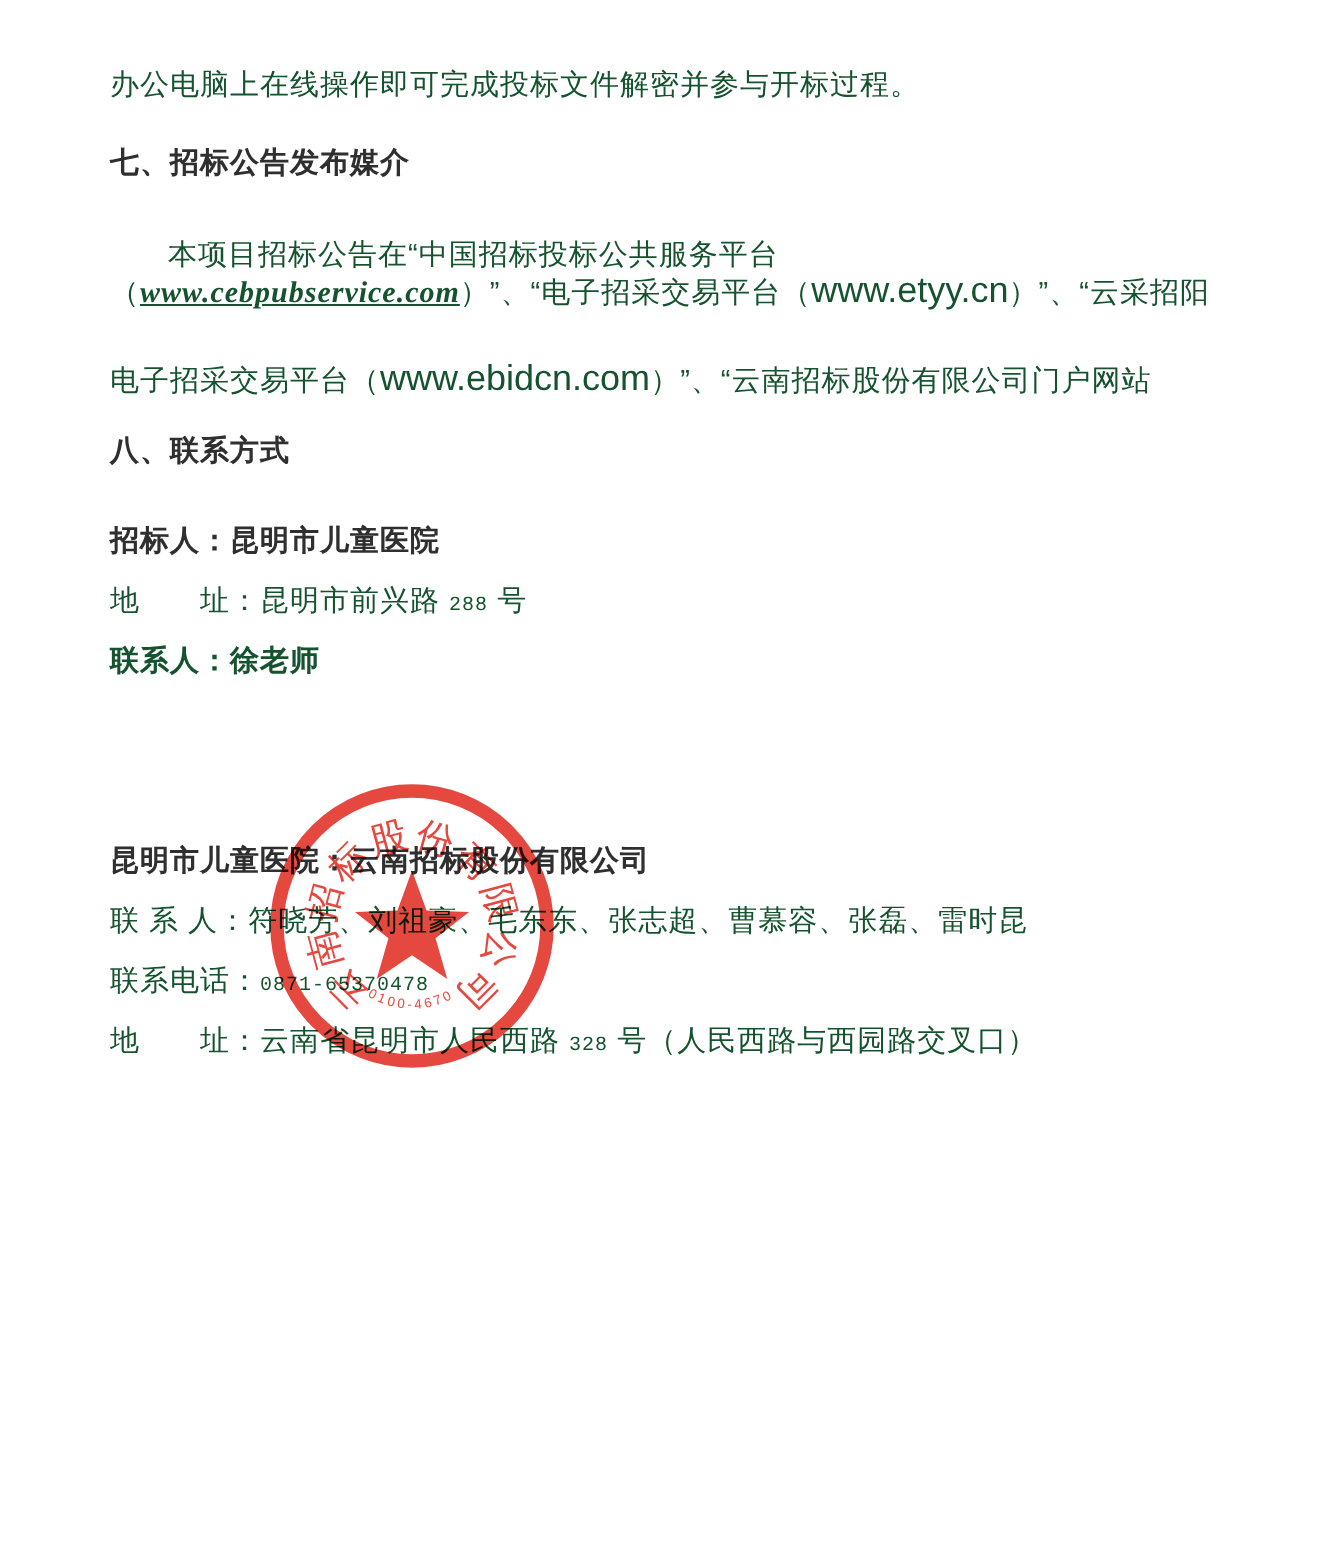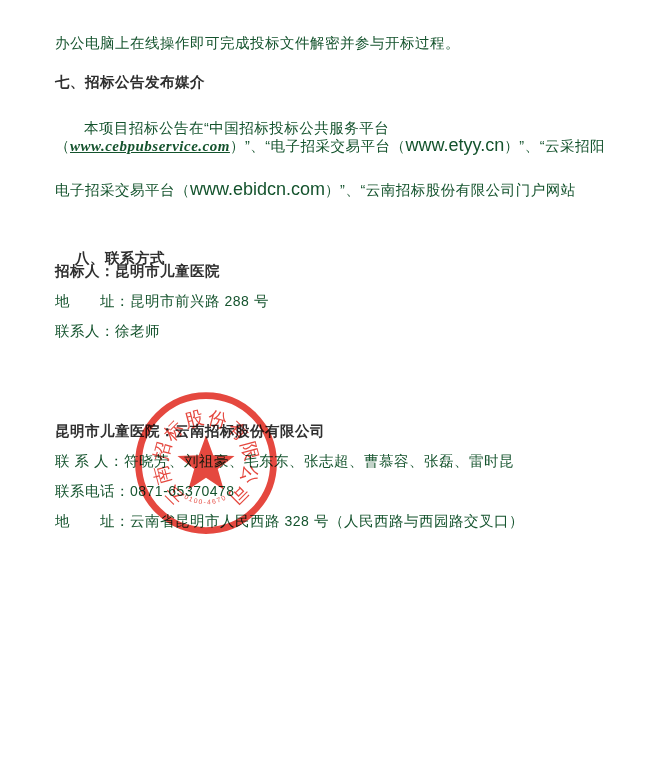--- a/index.html
+++ b/index.html
@@ -38,22 +38,22 @@
     font-size: 15px;
     letter-spacing: 0.5px;
     font-style: italic;
   }
   .url-plain {
     font-family: Liberation Sans, sans-serif;
     font-size: 18px;
     letter-spacing: 0px;
   }
   .num {
-    font-family: Liberation Sans, sans-serif;
-    font-size: 14px;
+    font-family: Liberation Mono, monospace;
+    font-size: 10px;
     letter-spacing: 0.5px;
   }
   .seal {
     position: absolute;
     left: 131px;
     top: 388px;
     width: 150px;
     height: 150px;
     mix-blend-mode: multiply;
     opacity: 0.9;
@@ -84,33 +84,33 @@
 
   <div class="ln" style="top:135px;">
     <span>（</span><span class="url-link">www.cebpubservice.com</span><span>）”、“电子招采交易平台（</span><span class="url-plain">www.etyy.cn</span><span>）”、“云采招阳</span>
   </div>
 
   <div class="ln" style="top:179px;">
     <span>电子招采交易平台（</span><span class="url-plain">www.ebidcn.com</span><span>）”、“云南招标股份有限公司门户网站</span>
   </div>
 
 
-  <div class="ln bold" style="top:248px;margin-left:20px;">
+  <div class="ln bold" style="top:216px;">
     <span>八、联系方式</span>
   </div>
 
   <div class="ln bold" style="top:261px;">
     <span>招标人：</span><span>昆明市儿童医院</span>
   </div>
 
   <div class="ln" style="top:291px;">
     <span>地　　址：昆明市前兴路 </span><span class="num">288</span><span> 号</span>
   </div>
 
-  <div class="ln" style="top:321px;">
+  <div class="ln" style="top:321px;font-weight:bold;">
     <span>联系人：</span><span>徐老师</span>
   </div>
 
 
   <div class="ln bold" style="top:421px;">
     <span>昆明市儿童医院：</span><span>云南招标股份有限公司</span>
   </div>
 
   <div class="ln" style="top:451px;">
     <span>联 系 人：</span><span>符晓芳、刘祖豪、毛东东、张志超、曹慕容、张磊、雷时昆</span>

